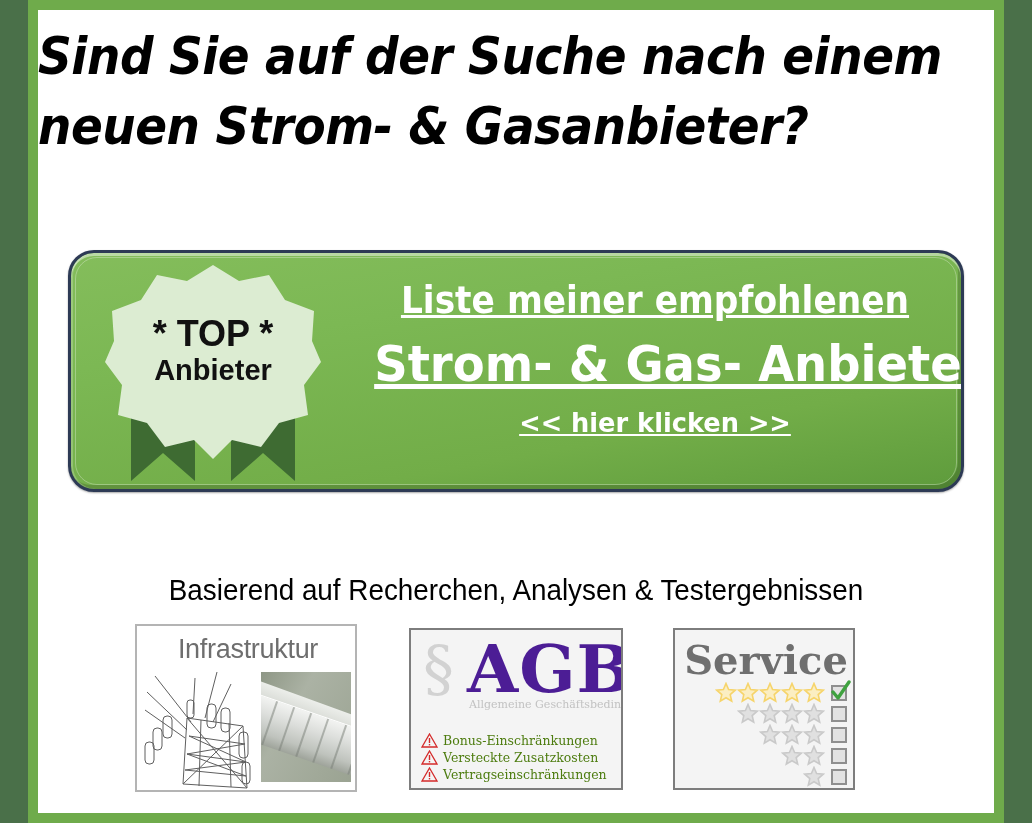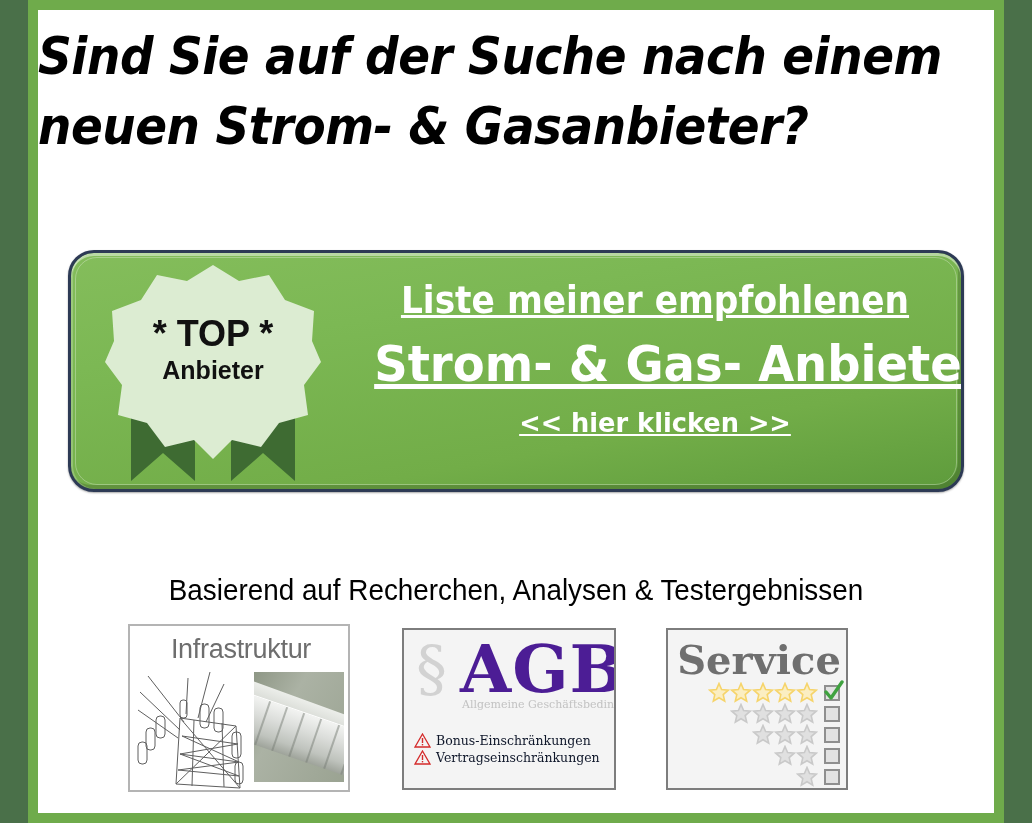--- a/index.html
+++ b/index.html
@@ -58,21 +58,21 @@
   .ribbon{position:absolute;left:0;top:0;width:232px;height:224px;}
   .rosette{position:absolute;left:8px;top:0px;width:216px;height:198px;}
   .badge-text{
     position:absolute;left:0;top:52px;width:232px;text-align:center;
     font-family:"Liberation Sans",sans-serif;font-weight:bold;color:#111;
     line-height:37px;
     font-size:29px;
     letter-spacing:0px;
   }
   .badge-text .bt1{display:block;font-size:36px;}
-  .badge-text .bt2{display:block;font-size:25px;}
+  .badge-text .bt2{display:block;font-size:29px;}
 
   
   .cta-texts{
     position:absolute;left:282px;top:22px;width:604px;text-align:center;color:#ffffff;
     font-family:"DejaVu Sans","Liberation Sans",sans-serif;
     text-decoration:underline;
   }
   .cta-l1{
     font-size:37px;font-weight:bold;line-height:52px;
     transform:scaleX(0.93);transform-origin:center top;white-space:nowrap;
@@ -93,21 +93,21 @@
     font-size:29px;color:#000;font-weight:400;
     transform:scaleX(0.96);transform-origin:center top;white-space:nowrap;
   }
 
   
   .cards{
     position:absolute;left:38px;top:624px;width:956px;height:170px;
   }
   .card{
     position:absolute;box-sizing:border-box;
-    border:2px solid #000000;background:#f4f4f4;overflow:hidden;
+    border:2px solid #000000;background:#f4f4f4;overflow:hidden;margin-left:7px;
   }
   .card-infra{left:90px;top:0px;width:222px;height:168px;background:#ffffff;border-color:#b4b4b4;}
   .card-agb{left:364px;top:4px;width:214px;height:162px;border-color:#7d7d7d;}
   .card-service{left:628px;top:4px;width:182px;height:162px;border-color:#7d7d7d;}
 
   
   .infra-title{
     position:absolute;left:0;top:8px;width:222px;text-align:center;
     font-family:"Liberation Sans",sans-serif;font-size:27px;color:#6e6e6e;
     letter-spacing:-0.3px;
@@ -149,21 +149,21 @@
   .agb-sub{
     position:absolute;left:58px;top:62px;width:150px;
     font-family:"DejaVu Serif","Liberation Serif",serif;
     font-size:11px;color:#c2c2c2;white-space:nowrap;
   }
   .agb-list{position:absolute;left:10px;top:102px;width:200px;}
   .agb-row{display:flex;align-items:center;height:17px;}
   .agb-row .tri{width:17px;height:15px;flex:0 0 17px;margin-right:5px;}
   .agb-row .txt{
     font-family:"DejaVu Serif","Liberation Serif",serif;
-    font-size:12.5px;color:#0f172a;white-space:nowrap;text-align:center;
+    font-size:12.5px;color:#4d7c0f;white-space:nowrap;text-align:center;
   }
 
   
   .svc-title{
     position:absolute;left:0;top:6px;width:182px;text-align:center;
     font-family:"DejaVu Serif","Liberation Serif",serif;
     font-weight:bold;font-size:40px;color:#6f6f6f;letter-spacing:0px;
   }
   .svc-body{position:absolute;left:12px;top:52px;width:160px;}
   .svc-row{display:flex;justify-content:flex-end;align-items:center;height:21px;width:160px;}
@@ -274,20 +274,28 @@
             <rect x="7.8" y="11" width="1.4" height="1.4" fill="#d42a2a"></rect>
           </svg>
           <span class="txt">Bonus-Einschränkungen</span>
         </div>
         <div class="agb-row">
           <svg class="tri" viewBox="0 0 17 15">
             <polygon points="8.5,1 16,14 1,14" fill="none" stroke="#d42a2a" stroke-width="1.3"></polygon>
             <rect x="7.8" y="5" width="1.4" height="5" fill="#d42a2a"></rect>
             <rect x="7.8" y="11" width="1.4" height="1.4" fill="#d42a2a"></rect>
           </svg>
+          <span class="txt">Versteckte Zusatzkosten</span>
+        </div>
+        <div class="agb-row">
+          <svg class="tri" viewBox="0 0 17 15">
+            <polygon points="8.5,1 16,14 1,14" fill="none" stroke="#d42a2a" stroke-width="1.3"></polygon>
+            <rect x="7.8" y="5" width="1.4" height="5" fill="#d42a2a"></rect>
+            <rect x="7.8" y="11" width="1.4" height="1.4" fill="#d42a2a"></rect>
+          </svg>
           <span class="txt">Vertragseinschränkungen</span>
         </div>
       </div>
     </div>
 
     <div class="card card-service">
       <div class="svc-title">Service</div>
       <div class="svc-body" id="svc-body">
           <div class="svc-row">
             <div class="svc-stars">

